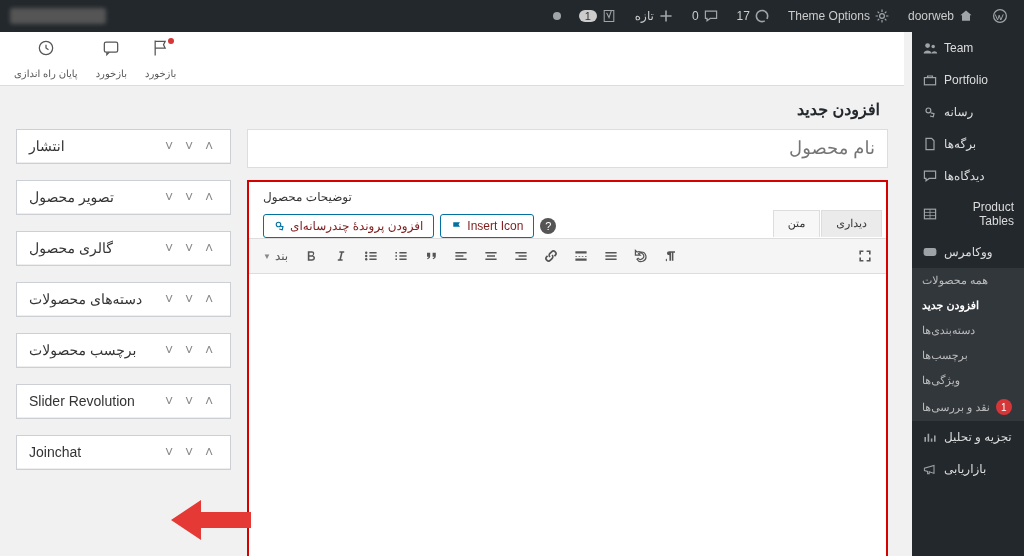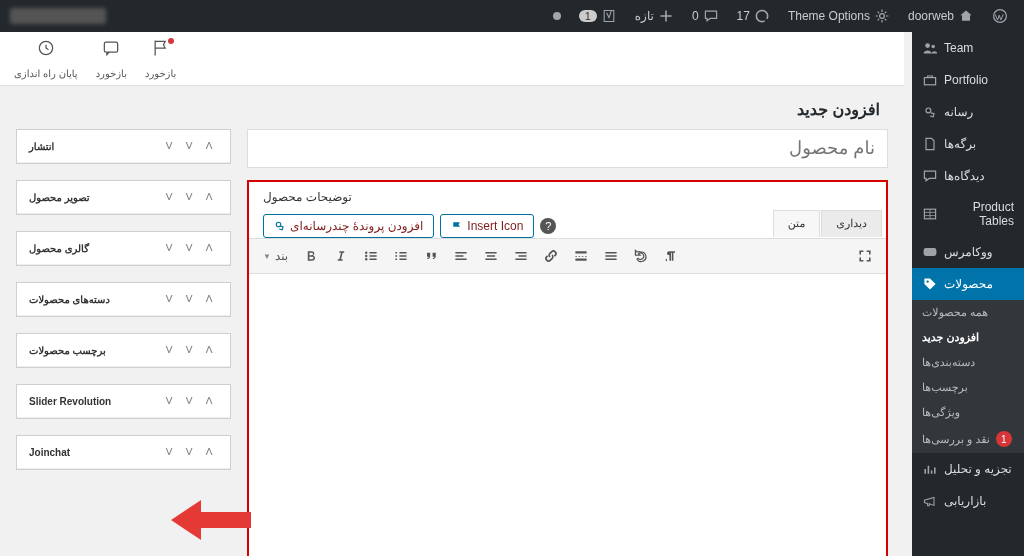--- a/index.html
+++ b/index.html
@@ -37,21 +37,21 @@
 .page-head h1 { font-size: 16px; font-weight: bold; color: #23282d; }
 
 .columns { display: flex; gap: 16px; padding: 0 16px 20px; align-items: flex-start; }
 .col-main { flex: 1; min-width: 0; }
 .col-side { width: 215px; }
 
 .title-input { width: 100%; background: #fff; border: 1px solid #ddd; padding: 8px 12px; font-size: 18px; color: #888; outline: none; }
 
 .postbox { background: #fff; border: 1px solid #ccd0d4; margin-bottom: 16px; }
 .postbox .hndle { display: flex; align-items: center; justify-content: space-between; padding: 8px 12px; border-bottom: 1px solid #eee; }
-.postbox .hndle h2 { font-size: 10px; font-weight: bold; color: #333; }
+.postbox .hndle h2 { font-size: 14px; font-weight: normal; color: #333; }
 .postbox .toggles { display: flex; gap: 2px; }
 .postbox .toggles span { cursor: pointer; color: #888; font-size: 14px; width: 18px; text-align: center; }
 
 
 .editor-box { border: 2px solid #d60000; margin-top: 12px; background: #fff; padding: 0 0 80px; }
 .editor-box .ehead { display: flex; justify-content: space-between; align-items: center; padding: 8px 14px 4px; }
 .editor-box .ehead .lbl { font-size: 12px; font-weight: normal; }
 .editor-box .erow { display: flex; justify-content: space-between; align-items: center; padding: 0 4px; border-bottom: 1px solid #ddd; }
 .tabs { display: flex; gap: 1px; margin-bottom: -1px; }
 .tab { padding: 6px 14px; font-size: 11px; border: 1px solid #ddd; border-bottom: none; background: #f7f7f7; cursor: pointer; }
@@ -172,27 +172,20 @@
         <rect x="3" y="4" width="14" height="12" fill="none" stroke="#9ea3a8" stroke-width="1.5"></rect>
         <path d="M3 8h14M3 12h14M10 4v12" stroke="#9ea3a8" stroke-width="1"></path>
       </svg>
     </div>
   <div class="mi">
       <span>ووکامرس</span>
       <svg viewBox="0 0 20 20">
         <rect x="2" y="5" width="16" height="10" rx="3" fill="#9ea3a8"></rect>
       </svg>
     </div>
-  <div class="mi current">
-      <span>محصولات</span>
-      <svg viewBox="0 0 20 20" style="fill:#fff">
-        <path d="M3 3h7l7 7-7 7-7-7z"></path>
-        <circle cx="7" cy="7" r="1.5" fill="#0073aa"></circle>
-      </svg>
-    </div>
   <div class="sub">
     <div class="si">
         <span>همه محصولات</span>
       </div>
     <div class="si cur">
         <span>افزودن جدید</span>
       </div>
     <div class="si">
         <span>دسته‌بندی‌ها</span>
       </div>

